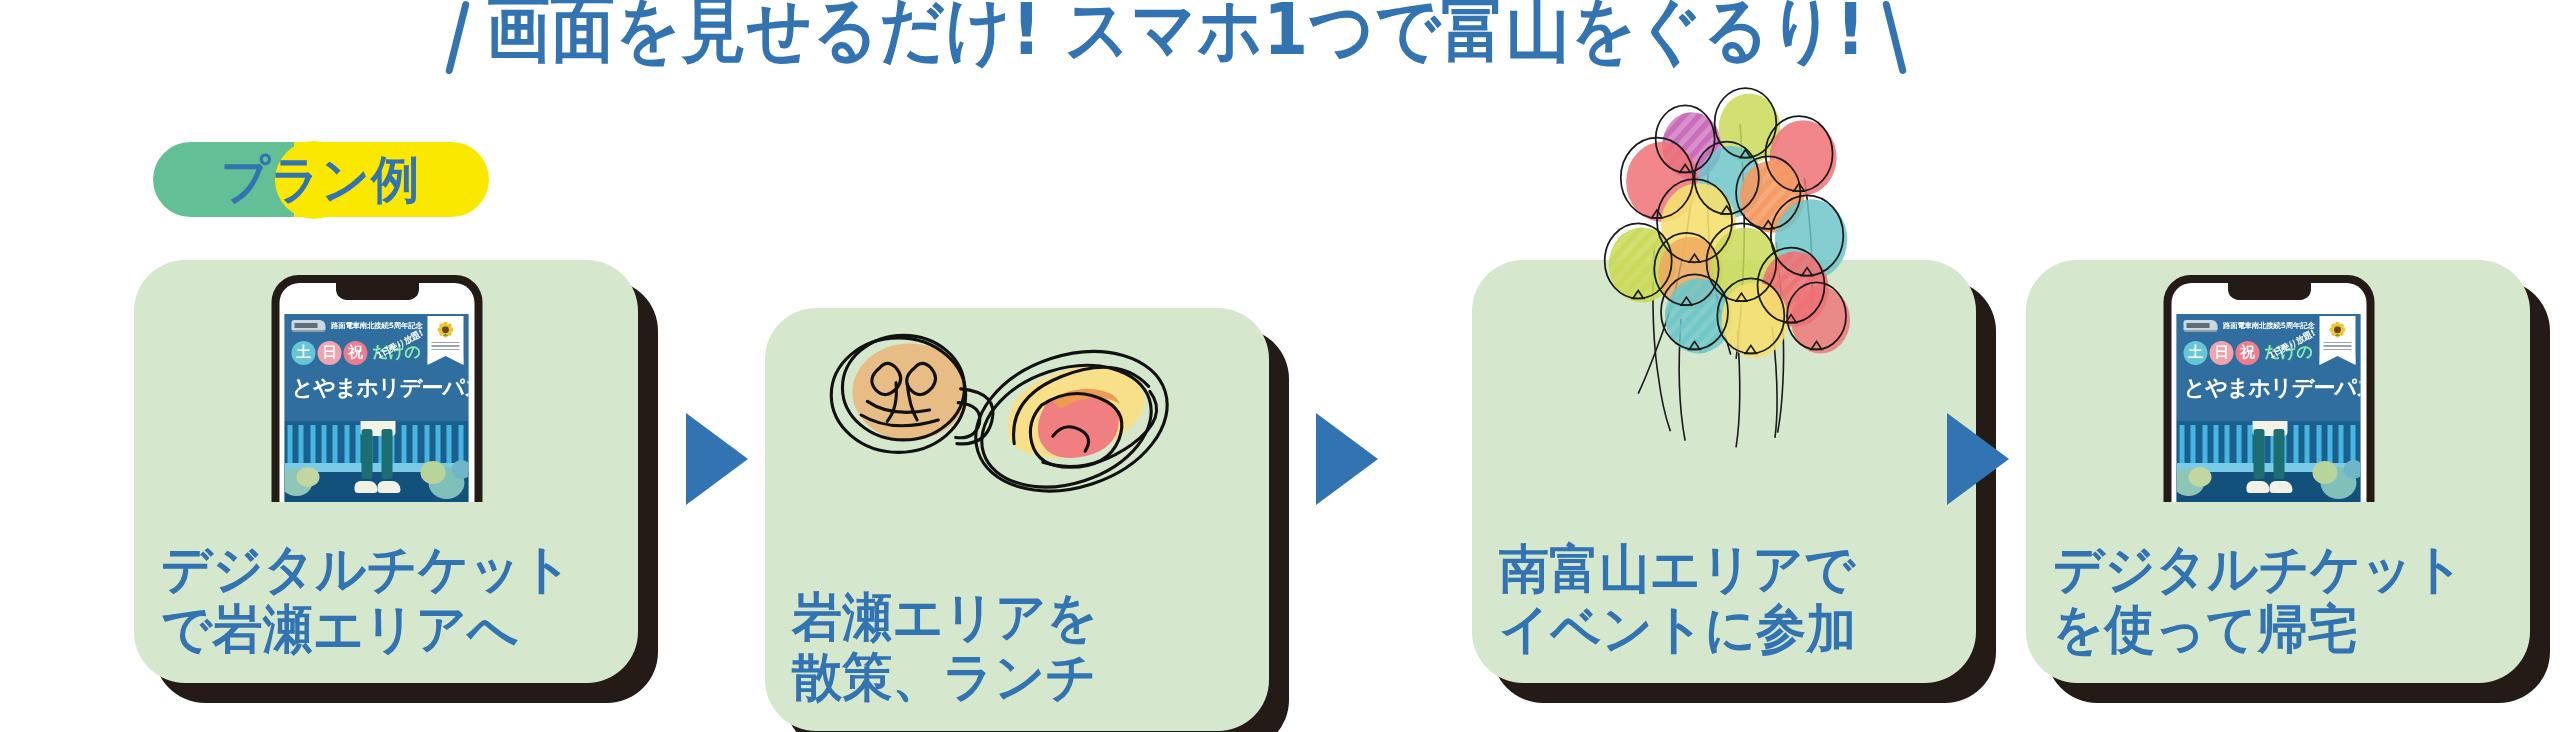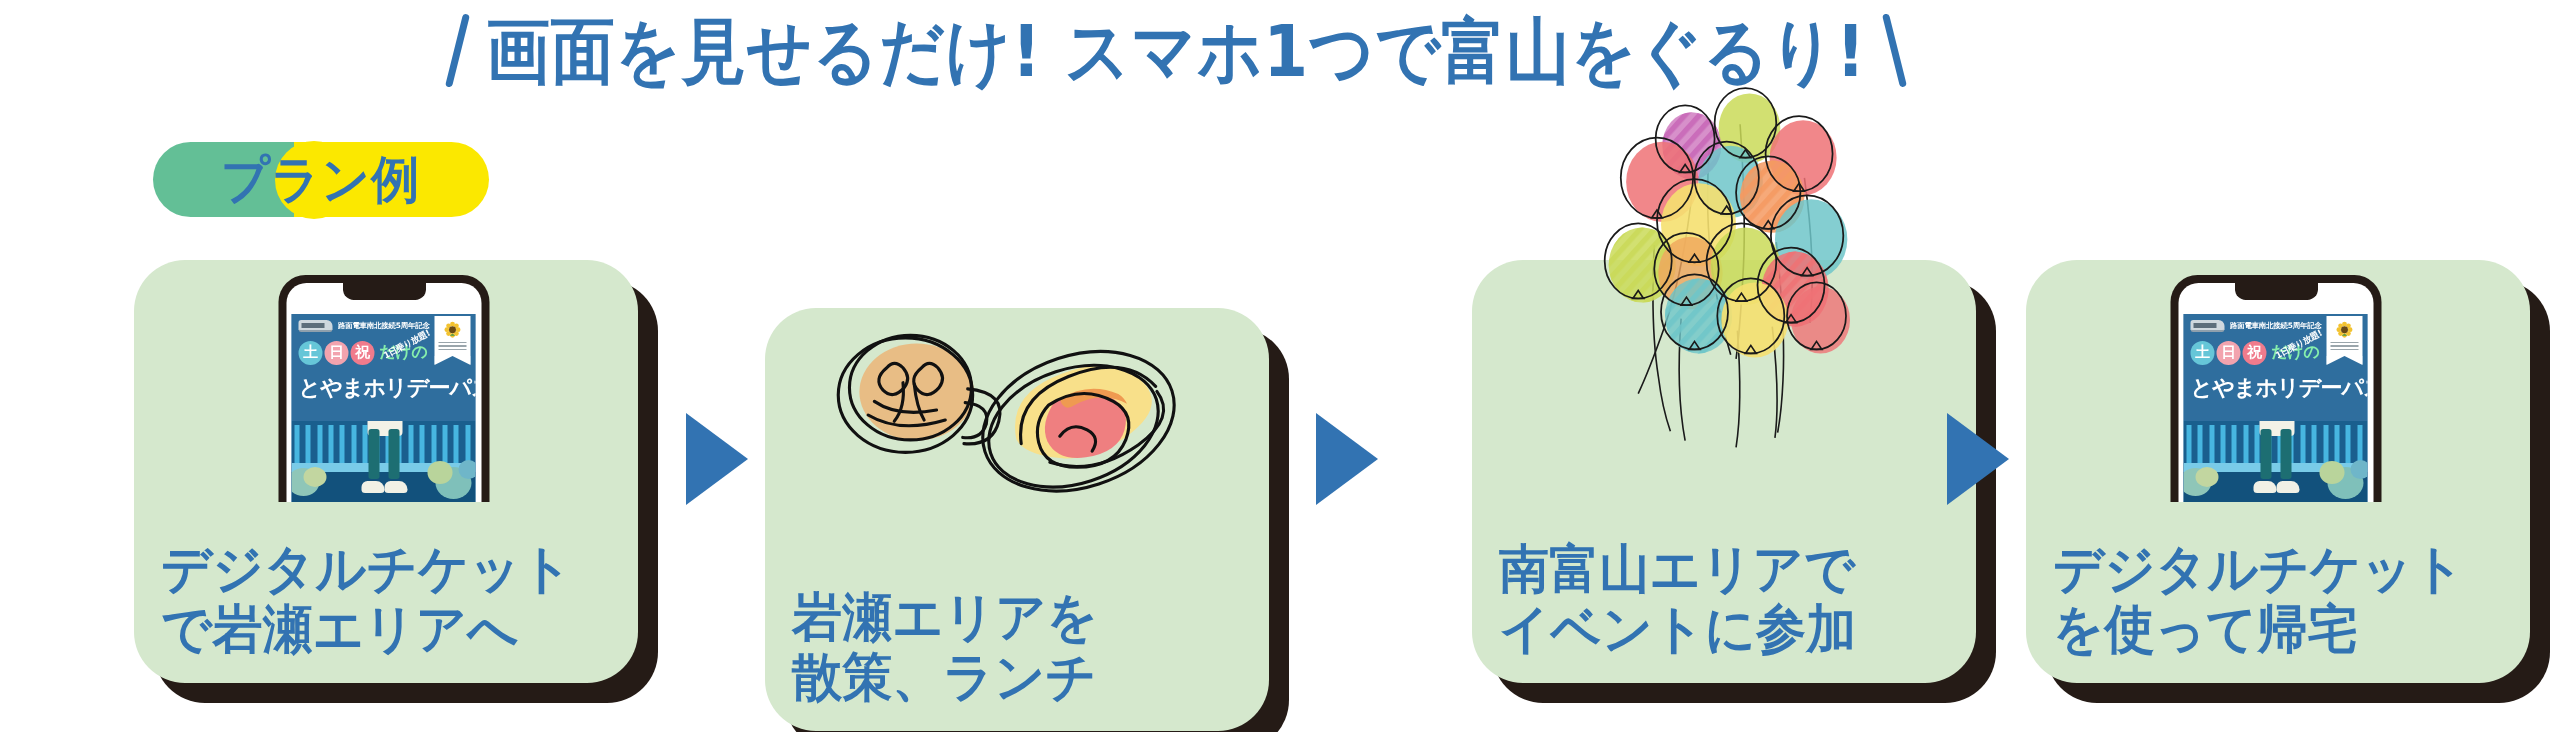--- a/index.html
+++ b/index.html
@@ -10,21 +10,21 @@
     font-family: "DejaVu Sans", "Liberation Sans", sans-serif;
     overflow: hidden;
   }
   #stage { position: relative; width: 2576px; height: 733px; }
 
   
   .headline-row {
     position: absolute;
     left: 0; top: 0;
     width: 2352px; height: 101px;
-    display: flex; align-items: center; justify-content: center;
+    display: flex; justify-content: center;
     gap: 25.5px;
   }
   .slash {
     width: 6.7px; height: 75px;
     background: #3273b2;
     border-radius: 4px;
     flex: 0 0 auto;
   }
   .slash.left  { transform: rotate(14deg); }
   .slash.right { transform: rotate(-14deg); }
@@ -99,21 +99,21 @@
     left: 0; top: 0;
     width: 504px; height: 423px;
     background: #d5e8cd;
     border-radius: 51px;
     overflow: hidden;
   }
   .step-card.overflow-visible { overflow: visible; }
 
   .step-art {
     position: absolute;
-    left: 16px; top: 0;
+    left: 9px; top: 0;
     width: 468px; height: 241px;
   }
   .step-label {
     position: absolute;
     left: 0; bottom: 23px;
     width: 504px;
     padding: 0 27px;
     text-align: left;
     color: #3273b2;
     font-size: 50px;

